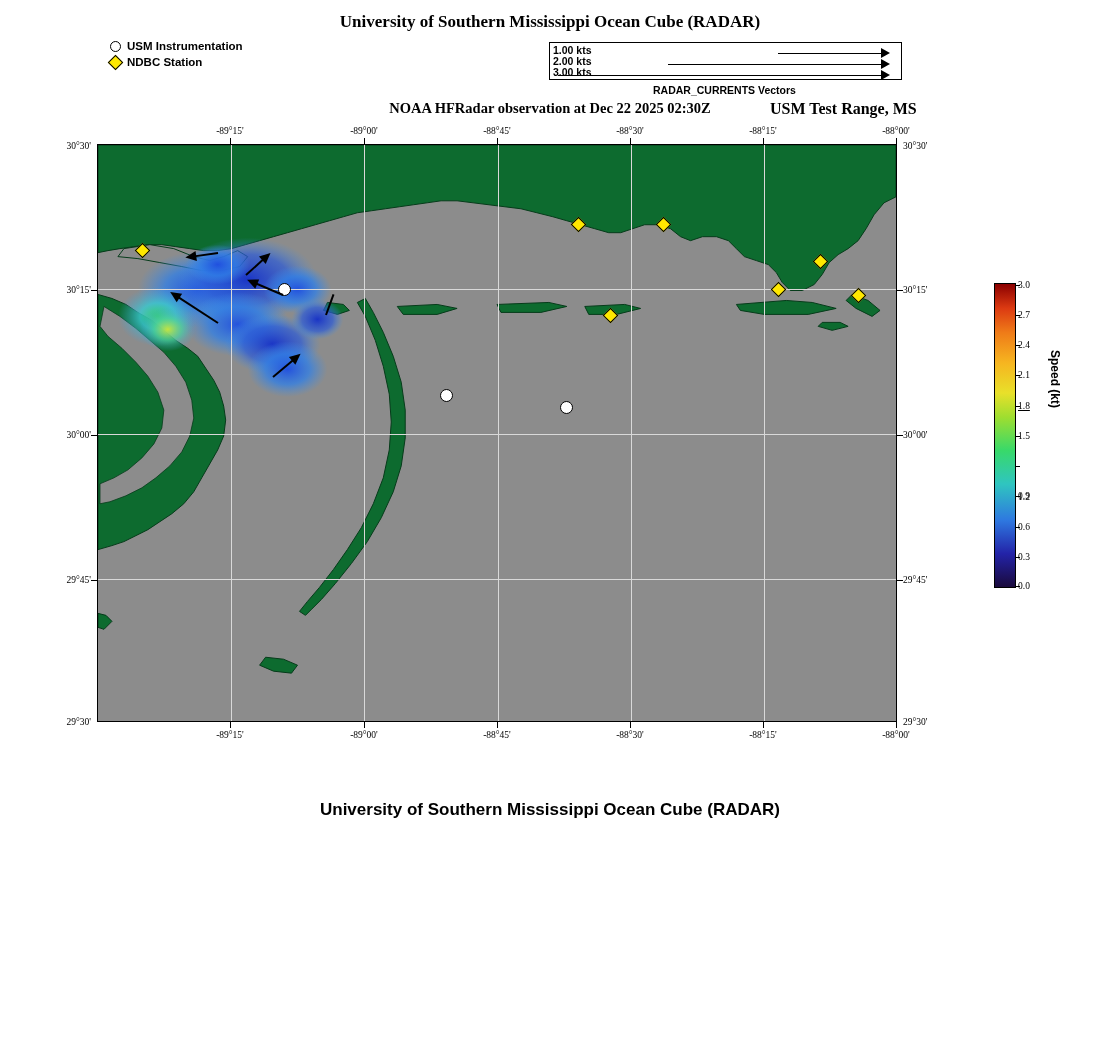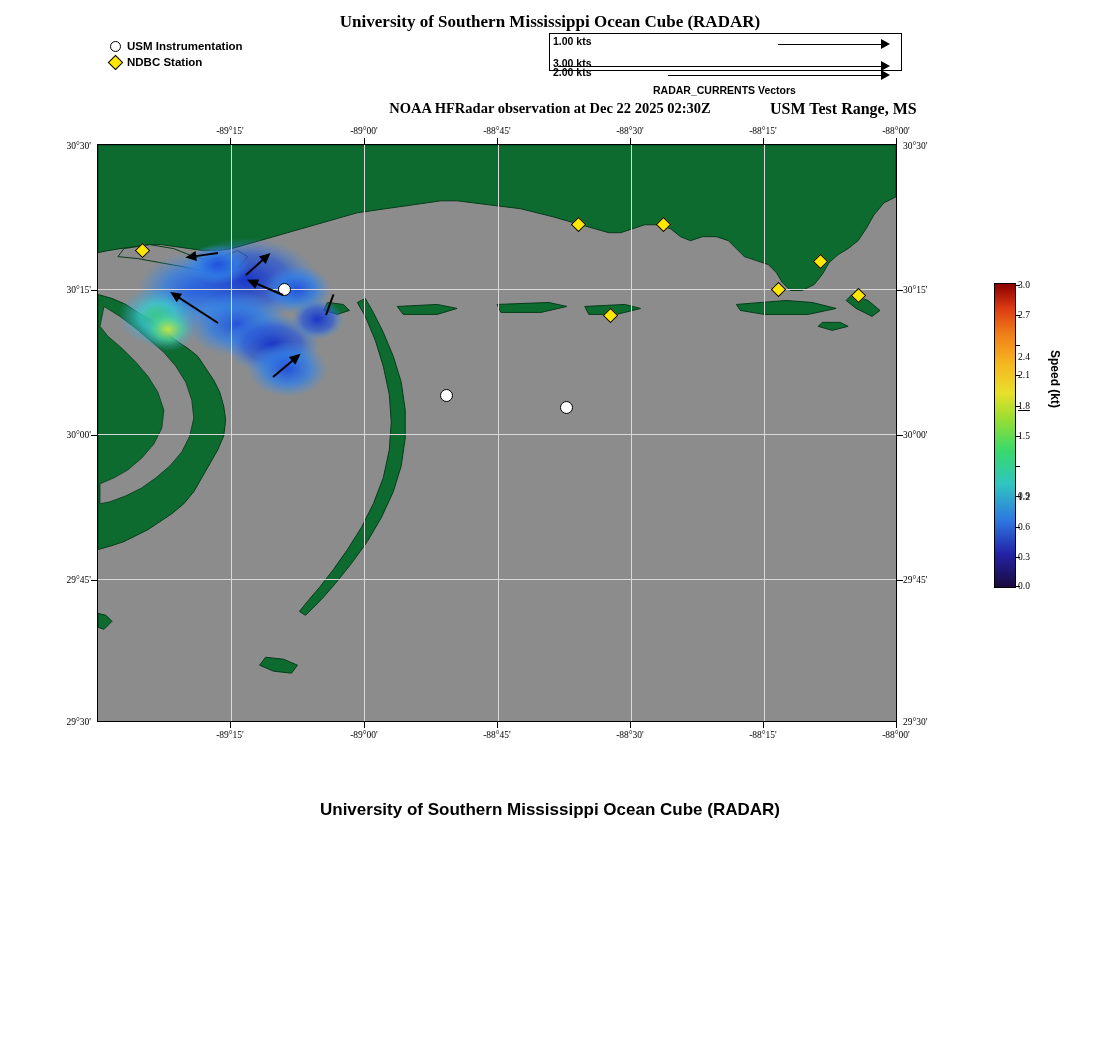--- a/index.html
+++ b/index.html
@@ -10,21 +10,21 @@
   #bottom-title{left:0;top:800px;width:1100px;text-align:center;font-size:17px;font-weight:bold;color:#000;}
   #subtitle{left:0;top:100px;width:1100px;text-align:center;font-size:14.5px;font-weight:bold;color:#000;font-family:"Liberation Serif",serif;}
   #site-label{left:770px;top:100px;font-size:16px;font-weight:bold;color:#000;font-family:"Liberation Serif",serif;}
   
   #legend{left:110px;top:38px;}
   .legend-row{display:flex;align-items:center;height:16px;}
   .legend-row .lbl{font-size:11.5px;font-weight:bold;color:#000;margin-left:6px;}
   .sym-circle{width:11px;height:11px;border-radius:50%;background:#ffffff;border:1.6px solid #000;box-sizing:border-box;}
   .sym-diamond{width:11px;height:11px;background:#ffe800;border:1.4px solid #000;box-sizing:border-box;transform:rotate(45deg);}
   
-  #vector-key{left:549px;top:33px;width:351px;height:36px;border:1.1px solid #000;background:#fff;}
+  #vector-key{left:549px;top:42px;width:351px;height:36px;border:1.1px solid #000;background:#fff;}
   .vk-row{position:absolute;left:0;width:351px;height:12px;}
   .vk-label{position:absolute;left:3px;top:0px;font-size:10.5px;font-weight:bold;color:#000;font-family:"Liberation Sans",sans-serif;}
   .vk-line{position:absolute;height:0;border-top:1px solid #000;}
   .vk-head{position:absolute;width:0;height:0;border-left:9px solid #000;border-top:5px solid transparent;border-bottom:5px solid transparent;}
   #vector-key-caption{left:549px;top:84px;width:351px;text-align:center;font-size:10.5px;font-weight:bold;color:#000;}
   
   #map{left:97px;top:144px;width:800px;height:578px;border:1.2px solid #000;background:#8c8c8c;overflow:hidden;box-sizing:border-box;}
   #land{position:absolute;left:0;top:0;width:100%;height:100%;}
   .gridline{position:absolute;background:#d9d9d9;}
   
@@ -66,21 +66,21 @@
     <span class="lbl">NDBC Station</span>
   </div>
 </div>
 
 <div class="abs" id="vector-key">
   <div class="vk-row" style="top:1px;">
     <span class="vk-label">1.00 kts</span>
     <span class="vk-line" style="left:228px;top:9px;width:104px;"></span>
     <span class="vk-head" style="left:331px;top:4px;"></span>
   </div>
-  <div class="vk-row" style="top:12px;margin-top:20px;">
+  <div class="vk-row" style="top:12px;">
     <span class="vk-label">2.00 kts</span>
     <span class="vk-line" style="left:118px;top:9px;width:214px;"></span>
     <span class="vk-head" style="left:331px;top:4px;"></span>
   </div>
   <div class="vk-row" style="top:23px;">
     <span class="vk-label">3.00 kts</span>
     <span class="vk-line" style="left:8px;top:9px;width:324px;"></span>
     <span class="vk-head" style="left:331px;top:4px;"></span>
   </div>
 </div>
@@ -247,21 +247,21 @@
 <div class="abs tickmark" style="left:91px;top:290px;width:6px;height:1px;"></div>
 <div class="abs tickmark" style="left:91px;top:435px;width:6px;height:1px;"></div>
 <div class="abs tickmark" style="left:91px;top:580px;width:6px;height:1px;"></div>
 <div class="abs tickmark" style="left:897px;top:290px;width:6px;height:1px;"></div>
 <div class="abs tickmark" style="left:897px;top:435px;width:6px;height:1px;"></div>
 <div class="abs tickmark" style="left:897px;top:580px;width:6px;height:1px;"></div>
 
 <div class="abs" id="colorbar"></div>
 <div class="abs cb-tick" style="top:285px;">3.0</div>
 <div class="abs cb-tick" style="top:315px;">2.7</div>
-<div class="abs cb-tick" style="top:345px;margin-top:12px;">2.4</div>
+<div class="abs cb-tick" style="top:345px;">2.4</div>
 <div class="abs cb-tick" style="top:375px;">2.1</div>
 <div class="abs cb-tick" style="top:406px;text-decoration:underline;">1.8</div>
 <div class="abs cb-tick" style="top:436px;">1.5</div>
 <div class="abs cb-tick" style="top:466px;margin-top:31px;">1.2</div>
 <div class="abs cb-tick" style="top:496px;">0.9</div>
 <div class="abs cb-tick" style="top:527px;">0.6</div>
 <div class="abs cb-tick" style="top:557px;">0.3</div>
 <div class="abs cb-tick" style="top:586px;text-align:center;">0.0</div>
 <div class="abs cb-mark" style="top:285px;"></div>
 <div class="abs cb-mark" style="top:315px;"></div>

